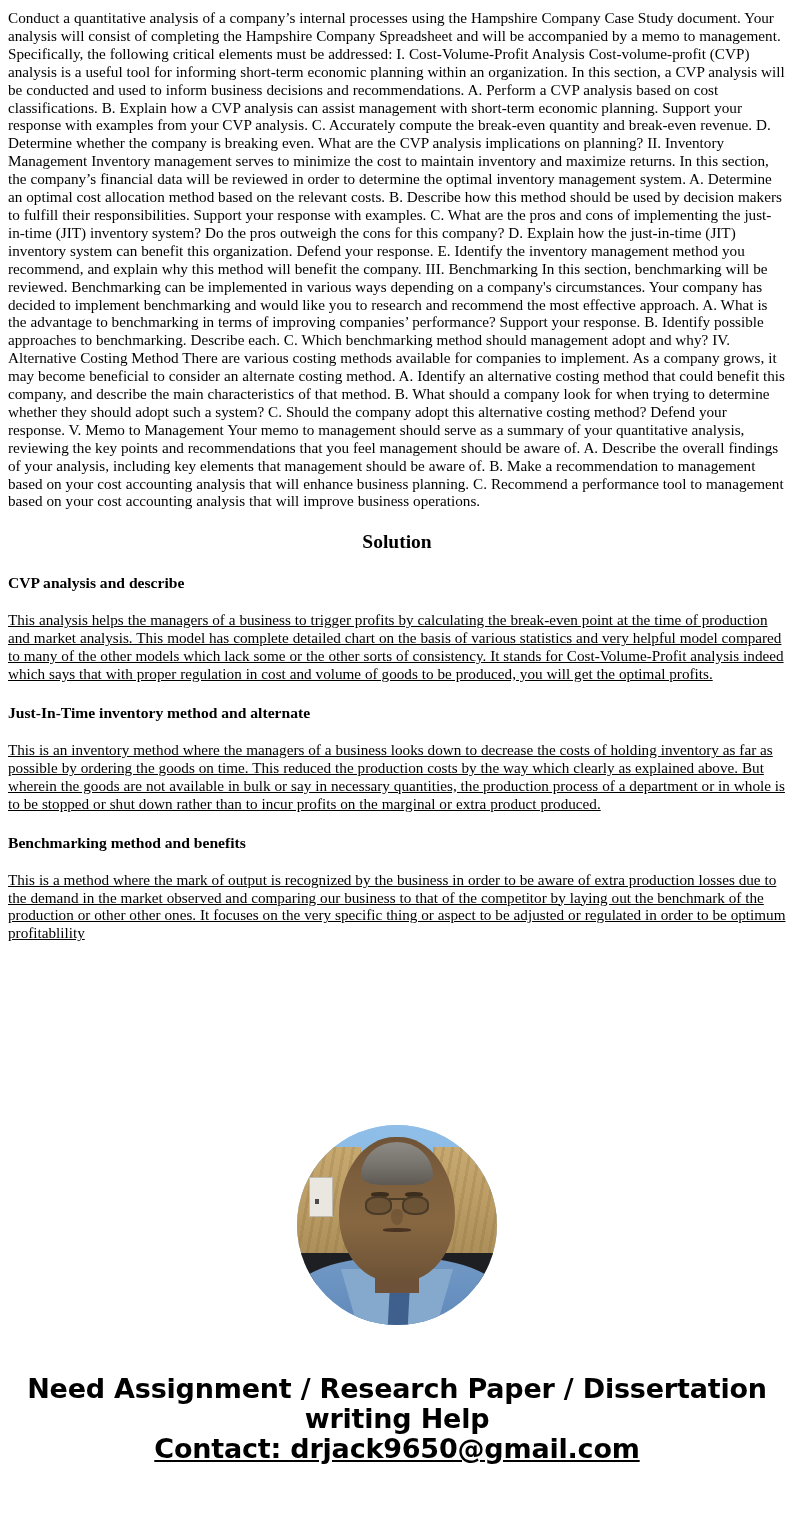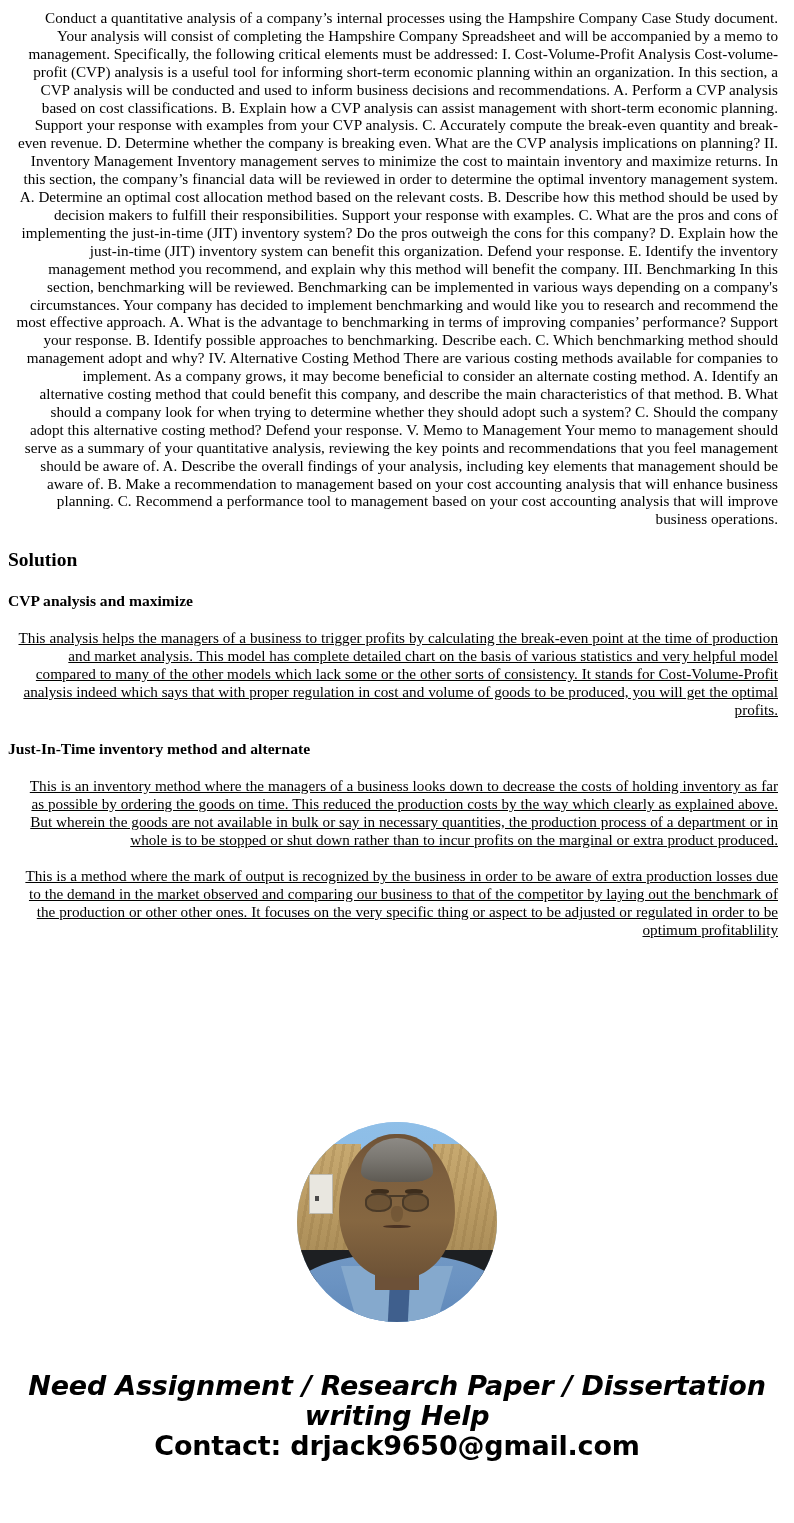--- a/index.html
+++ b/index.html
@@ -20,36 +20,37 @@
     box-sizing: border-box;
     padding: 0 8px;
     position: relative;
   }
 
   
   .prompt-block,
   .body-para {
     font-size: 15.2px;
     line-height: 17.9px;
-    text-align: right;
-    margin: 8px;
+    text-align: left;
+    margin: 0;
     letter-spacing: 0;
     word-spacing: 0.1px;
   }
 
   .prompt-block {
     margin-top: 9px;
   }
 
   
   .solution-heading {
     font-size: 19.5px;
     font-weight: bold;
     line-height: 22px;
     margin: 21px 0 0 0;
+    text-align: center;
   }
 
   .sub-heading {
     font-size: 15.6px;
     font-weight: bold;
     line-height: 18px;
     margin: 21px 0 0 0;
   }
 
   .body-para {
@@ -231,41 +232,42 @@
     text-align: center;
     font-family: "DejaVu Sans", "Liberation Sans", sans-serif;
     font-weight: bold;
     font-size: 27px;
     line-height: 30px;
     color: #000000;
     letter-spacing: -0.2px;
   }
   .cta-line-1 {
     display: block;
-    font-style: italic;
   }
   .cta-line-2 {
     display: block;
+    text-decoration: underline;
   }
 </style>
 </head>
 <body>
 
 <div class="page">
 
   <p class="prompt-block">Conduct a quantitative analysis of a company’s internal processes using the Hampshire Company Case Study document. Your analysis will consist of completing the Hampshire Company Spreadsheet and will be accompanied by a memo to management. Specifically, the following critical elements must be addressed: I. Cost-Volume-Profit Analysis Cost-volume-profit (CVP) analysis is a useful tool for informing short-term economic planning within an organization. In this section, a CVP analysis will be conducted and used to inform business decisions and recommendations. A. Perform a CVP analysis based on cost classifications. B. Explain how a CVP analysis can assist management with short-term economic planning. Support your response with examples from your CVP analysis. C. Accurately compute the break-even quantity and break-even revenue. D. Determine whether the company is breaking even. What are the CVP analysis implications on planning? II. Inventory Management Inventory management serves to minimize the cost to maintain inventory and maximize returns. In this section, the company’s financial data will be reviewed in order to determine the optimal inventory management system. A. Determine an optimal cost allocation method based on the relevant costs. B. Describe how this method should be used by decision makers to fulfill their responsibilities. Support your response with examples. C. What are the pros and cons of implementing the just-in-time (JIT) inventory system? Do the pros outweigh the cons for this company? D. Explain how the just-in-time (JIT) inventory system can benefit this organization. Defend your response. E. Identify the inventory management method you recommend, and explain why this method will benefit the company. III. Benchmarking In this section, benchmarking will be reviewed. Benchmarking can be implemented in various ways depending on a company's circumstances. Your company has decided to implement benchmarking and would like you to research and recommend the most effective approach. A. What is the advantage to benchmarking in terms of improving companies’ performance? Support your response. B. Identify possible approaches to benchmarking. Describe each. C. Which benchmarking method should management adopt and why? IV. Alternative Costing Method There are various costing methods available for companies to implement. As a company grows, it may become beneficial to consider an alternate costing method. A. Identify an alternative costing method that could benefit this company, and describe the main characteristics of that method. B. What should a company look for when trying to determine whether they should adopt such a system? C. Should the company adopt this alternative costing method? Defend your response. V. Memo to Management Your memo to management should serve as a summary of your quantitative analysis, reviewing the key points and recommendations that you feel management should be aware of. A. Describe the overall findings of your analysis, including key elements that management should be aware of. B. Make a recommendation to management based on your cost accounting analysis that will enhance business planning. C. Recommend a performance tool to management based on your cost accounting analysis that will improve business operations.</p>
 
   <h3 class="solution-heading">Solution</h3>
 
-  <h4 class="sub-heading">CVP analysis and maximize</h4>
+  <h4 class="sub-heading">CVP analysis and describe</h4>
   <p class="body-para">This analysis helps the managers of a business to trigger profits by calculating the break-even point at the time of production and market analysis. This model has complete detailed chart on the basis of various statistics and very helpful model compared to many of the other models which lack some or the other sorts of consistency. It stands for Cost-Volume-Profit analysis indeed which says that with proper regulation in cost and volume of goods to be produced, you will get the optimal profits.</p>
 
   <h4 class="sub-heading">Just-In-Time inventory method and alternate</h4>
   <p class="body-para">This is an inventory method where the managers of a business looks down to decrease the costs of holding inventory as far as possible by ordering the goods on time. This reduced the production costs by the way which clearly as explained above. But wherein the goods are not available in bulk or say in necessary quantities, the production process of a department or in whole is to be stopped or shut down rather than to incur profits on the marginal or extra product produced.</p>
 
+  <h4 class="sub-heading">Benchmarking method and benefits</h4>
   <p class="body-para">This is a method where the mark of output is recognized by the business in order to be aware of extra production losses due to the demand in the market observed and comparing our business to that of the competitor by laying out the benchmark of the production or other other ones. It focuses on the very specific thing or aspect to be adjusted or regulated in order to be optimum profitablility</p>
 
   <div class="avatar-wrap">
     <div class="avatar">
       <div class="av-sky"></div>
       <div class="av-wall-l"></div>
       <div class="av-wall-r"></div>
       <div class="av-switch"></div>
       <div class="av-dark-band"></div>
       <div class="av-shirt"></div>

